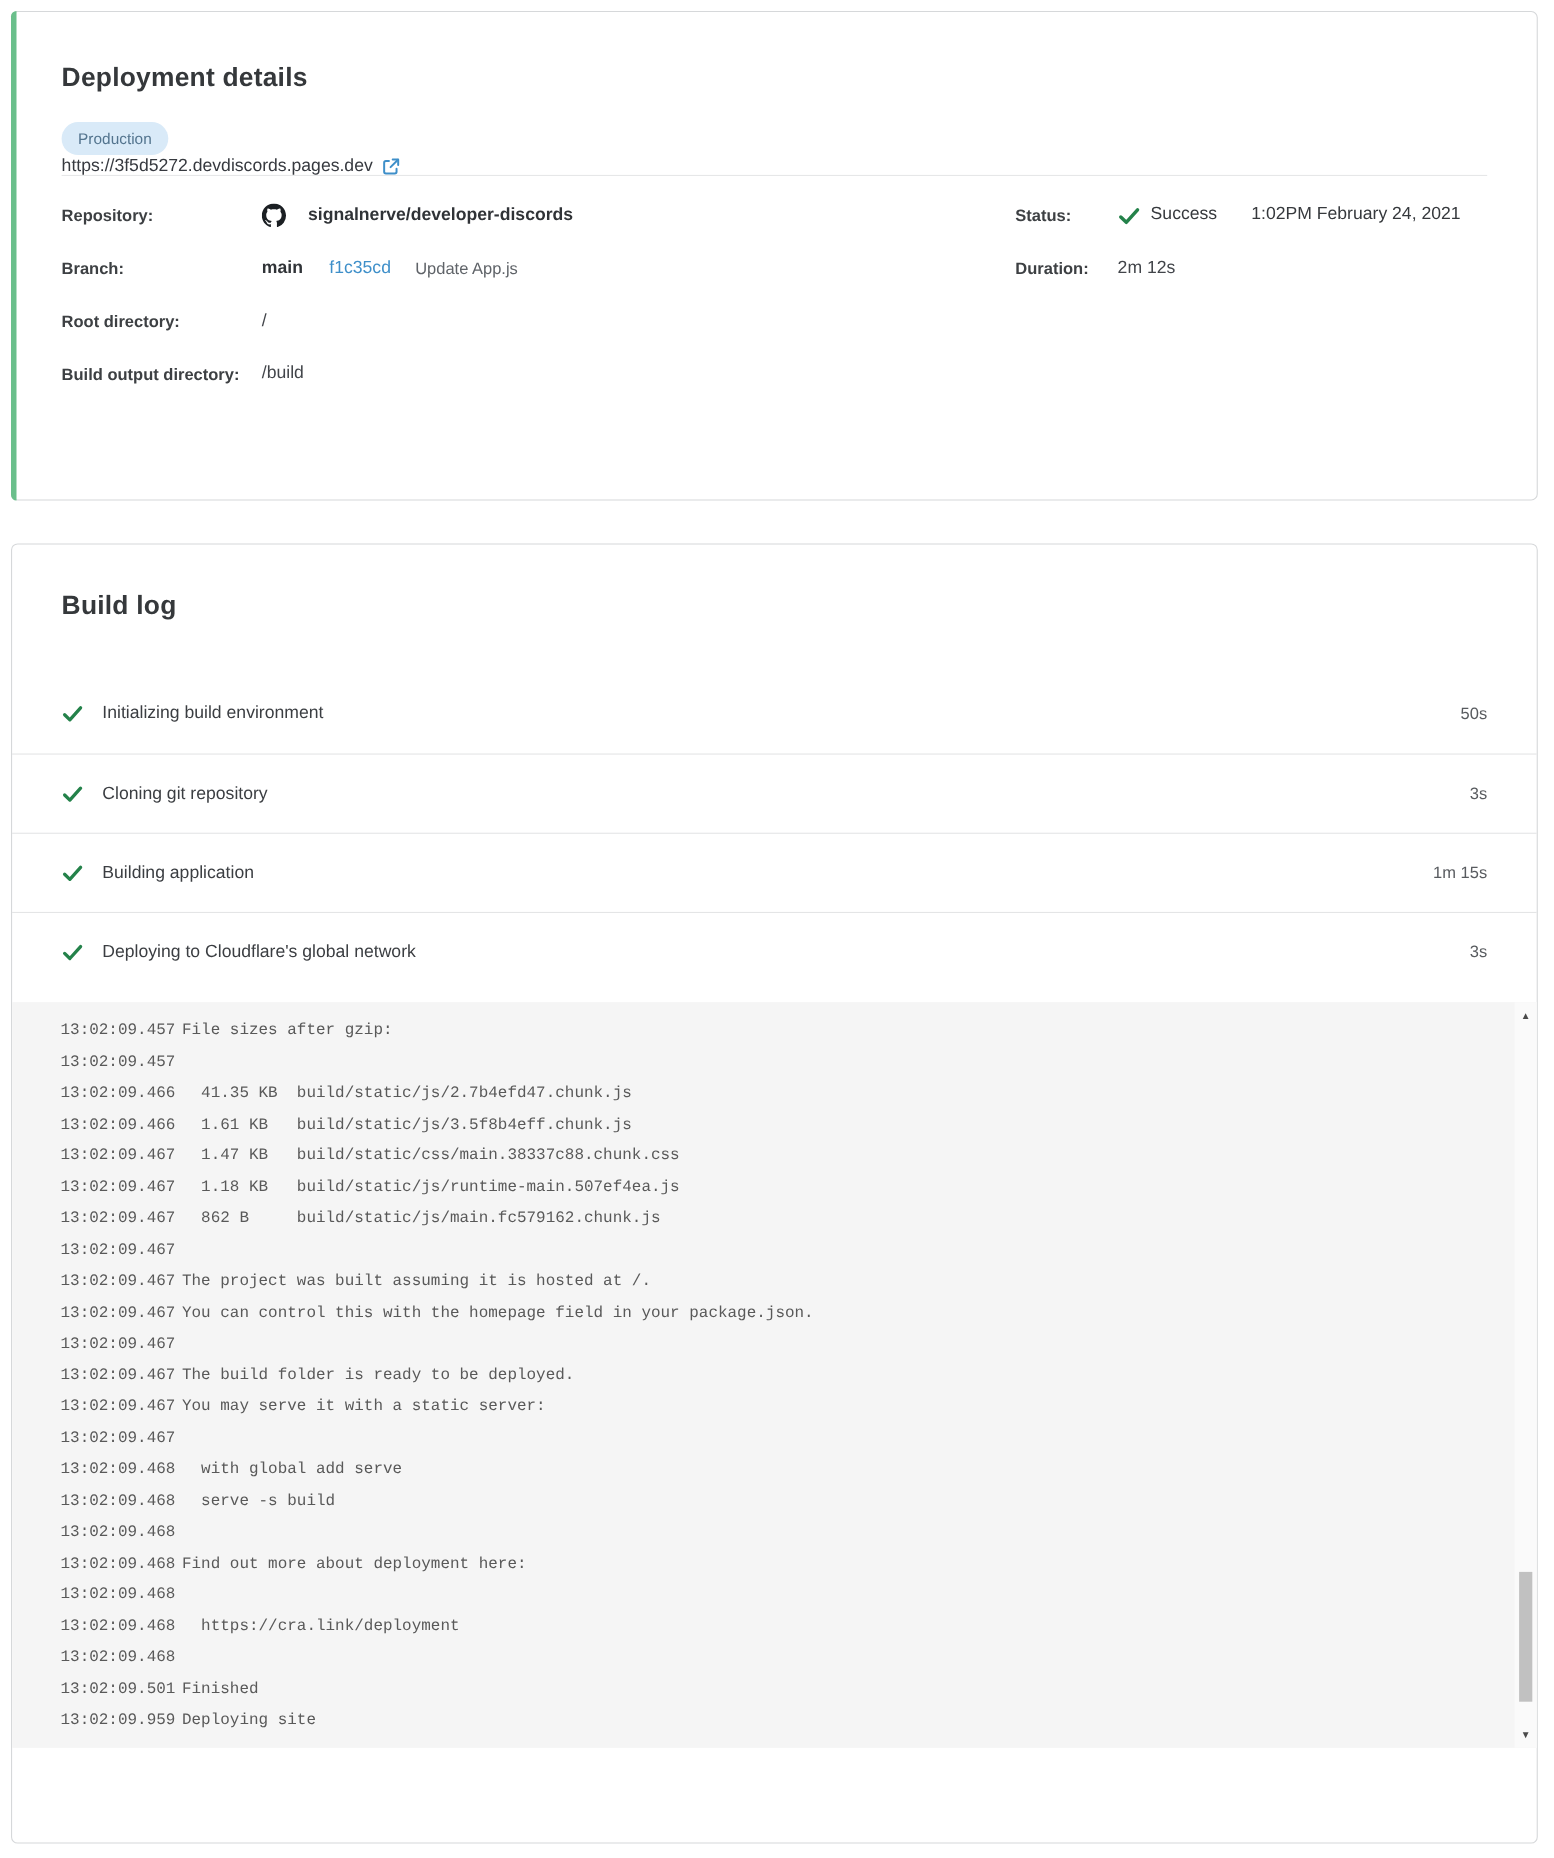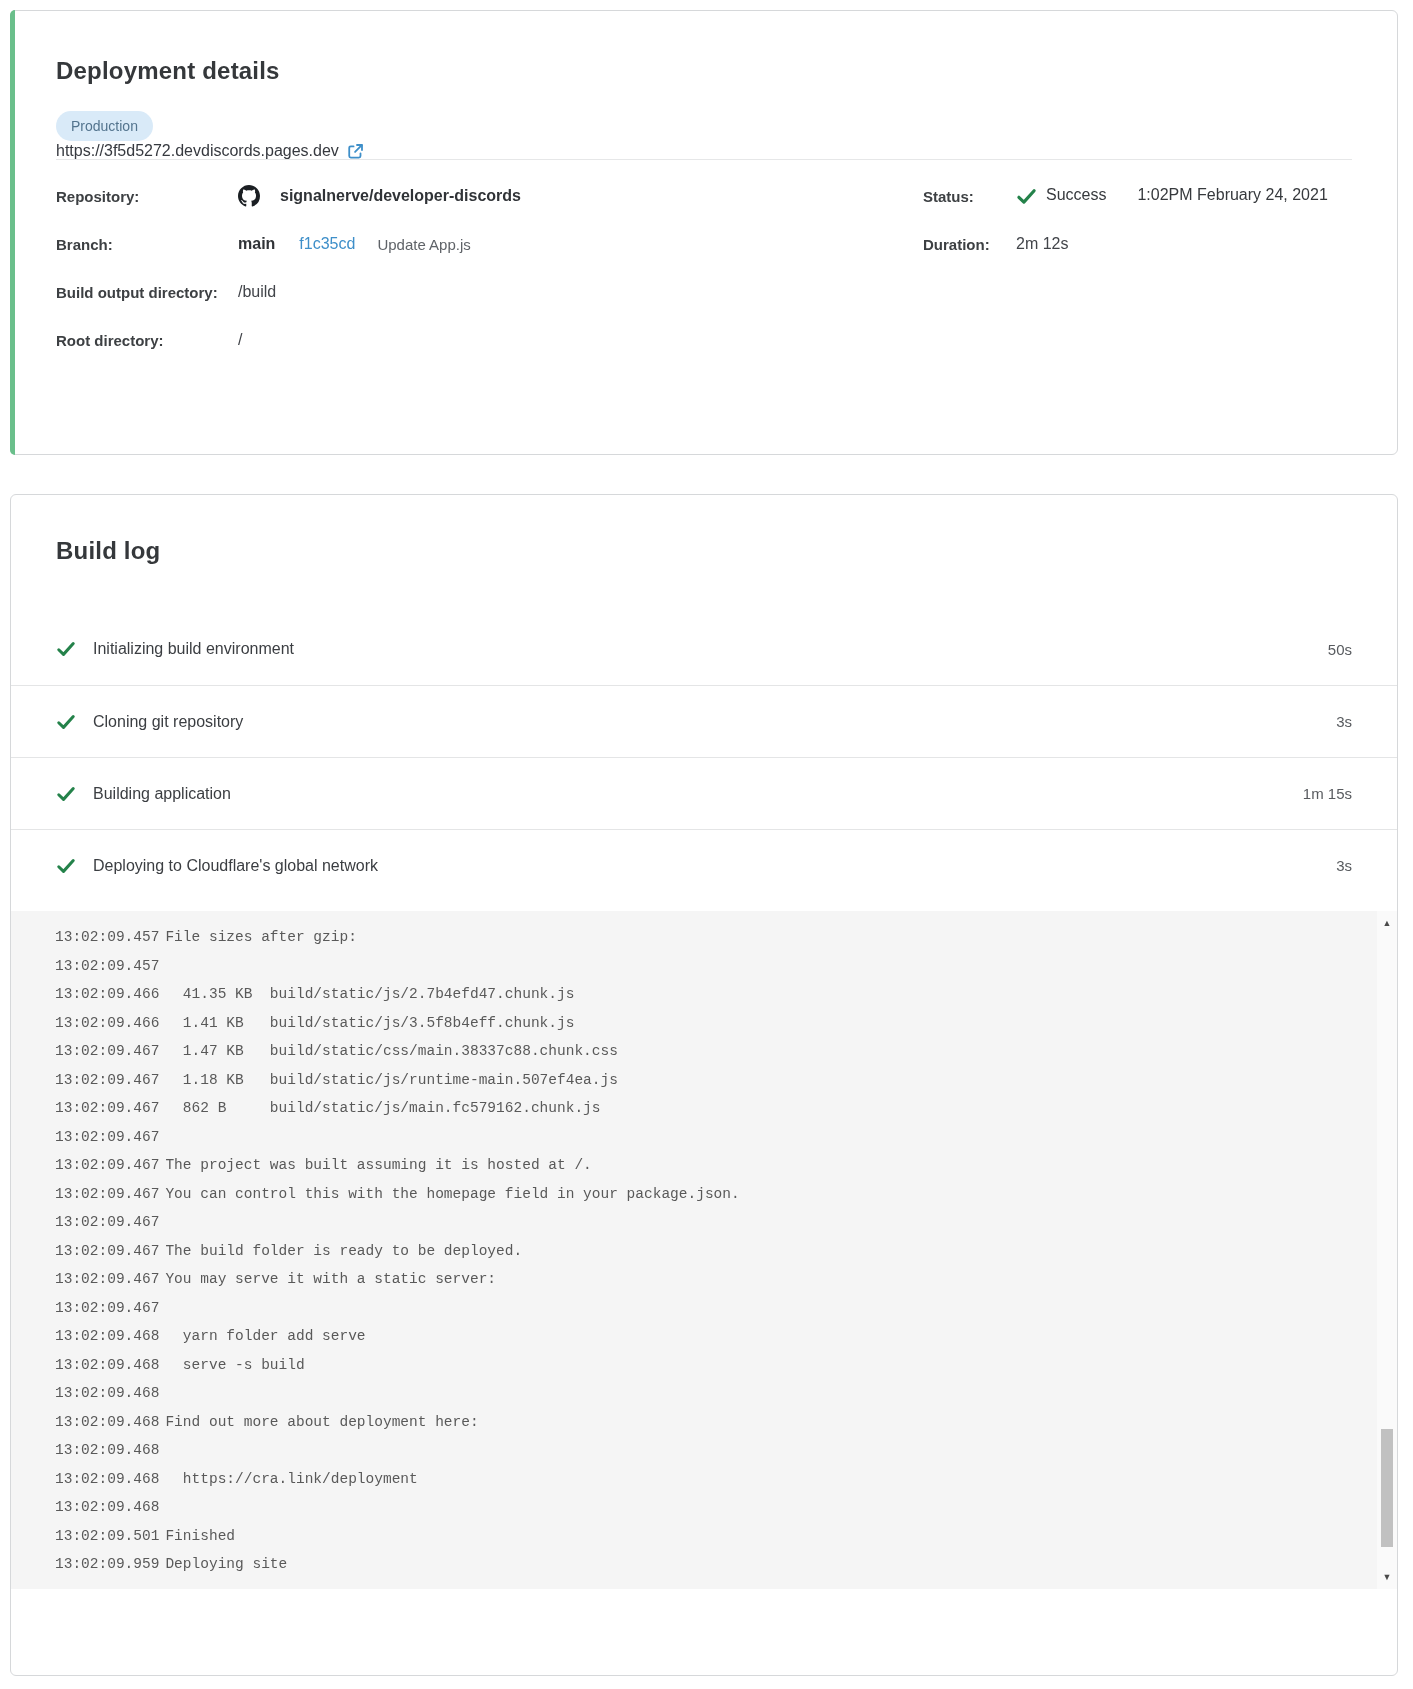--- a/index.html
+++ b/index.html
@@ -220,27 +220,27 @@
         <span class="detail-label">Branch:</span>
         <span class="detail-value" style="gap:0;">
           <span class="branch-name">main</span>
           <a class="commit-link">f1c35cd</a>
           <span class="commit-msg">Update App.js</span>
         </span>
       </div>
 
 
       <div class="detail-row">
+        <span class="detail-label">Root directory:</span>
+        <span class="detail-value">/</span>
+      </div>
+
+      <div class="detail-row">
         <span class="detail-label">Build output directory:</span>
         <span class="detail-value">/build</span>
-      </div>
-
-      <div class="detail-row">
-        <span class="detail-label">Root directory:</span>
-        <span class="detail-value">/</span>
       </div>
 
       <div class="details-right">
         <div class="detail-row">
           <span class="detail-label">Status:</span>
           <span class="status-value">
             <span style="display:inline-flex;">
               <svg width="21" height="21" viewBox="0 0 16 16" fill="none" stroke="#24824a" stroke-width="2.4" stroke-linecap="round" stroke-linejoin="round">
                 <path d="M2.2 8.6 L6 12.3 L13.8 3.6"></path>
               </svg>
@@ -303,32 +303,32 @@
         <span class="step-duration">3s</span>
       </div>
 
     </div>
 
     <div class="log">
       <div class="log-lines">
           <div class="log-line"><span class="log-time">13:02:09.457</span><span>File sizes after gzip:</span></div>
           <div class="log-line"><span class="log-time">13:02:09.457</span><span></span></div>
           <div class="log-line"><span class="log-time">13:02:09.466</span><span>  41.35 KB  build/static/js/2.7b4efd47.chunk.js</span></div>
-          <div class="log-line"><span class="log-time">13:02:09.466</span><span>  1.41 KB   build/static/js/3.5f8b4eff.chunk.js</span></div>
+          <div class="log-line"><span class="log-time">13:02:09.466</span><span>  1.61 KB   build/static/js/3.5f8b4eff.chunk.js</span></div>
           <div class="log-line"><span class="log-time">13:02:09.467</span><span>  1.47 KB   build/static/css/main.38337c88.chunk.css</span></div>
           <div class="log-line"><span class="log-time">13:02:09.467</span><span>  1.18 KB   build/static/js/runtime-main.507ef4ea.js</span></div>
           <div class="log-line"><span class="log-time">13:02:09.467</span><span>  862 B     build/static/js/main.fc579162.chunk.js</span></div>
           <div class="log-line"><span class="log-time">13:02:09.467</span><span></span></div>
           <div class="log-line"><span class="log-time">13:02:09.467</span><span>The project was built assuming it is hosted at /.</span></div>
           <div class="log-line"><span class="log-time">13:02:09.467</span><span>You can control this with the homepage field in your package.json.</span></div>
           <div class="log-line"><span class="log-time">13:02:09.467</span><span></span></div>
           <div class="log-line"><span class="log-time">13:02:09.467</span><span>The build folder is ready to be deployed.</span></div>
           <div class="log-line"><span class="log-time">13:02:09.467</span><span>You may serve it with a static server:</span></div>
           <div class="log-line"><span class="log-time">13:02:09.467</span><span></span></div>
-          <div class="log-line"><span class="log-time">13:02:09.468</span><span>  yarn folder add serve</span></div>
+          <div class="log-line"><span class="log-time">13:02:09.468</span><span>  with global add serve</span></div>
           <div class="log-line"><span class="log-time">13:02:09.468</span><span>  serve -s build</span></div>
           <div class="log-line"><span class="log-time">13:02:09.468</span><span></span></div>
           <div class="log-line"><span class="log-time">13:02:09.468</span><span>Find out more about deployment here:</span></div>
           <div class="log-line"><span class="log-time">13:02:09.468</span><span></span></div>
           <div class="log-line"><span class="log-time">13:02:09.468</span><span>  https://cra.link/deployment</span></div>
           <div class="log-line"><span class="log-time">13:02:09.468</span><span></span></div>
           <div class="log-line"><span class="log-time">13:02:09.501</span><span>Finished</span></div>
           <div class="log-line"><span class="log-time">13:02:09.959</span><span>Deploying site</span></div>
         </div>
       <div class="log-scrollbar">

